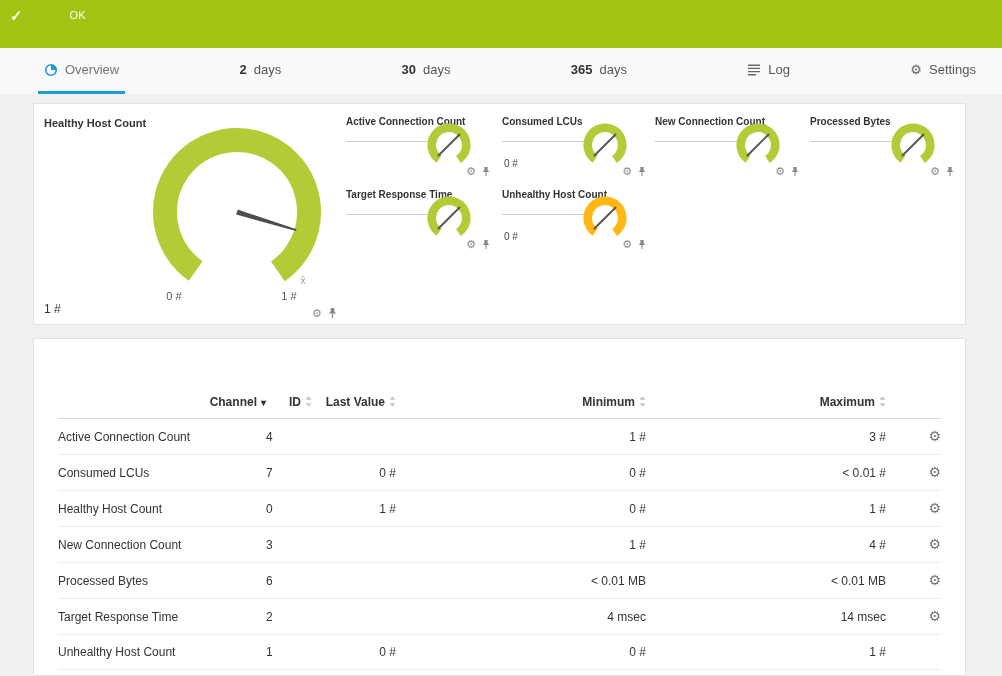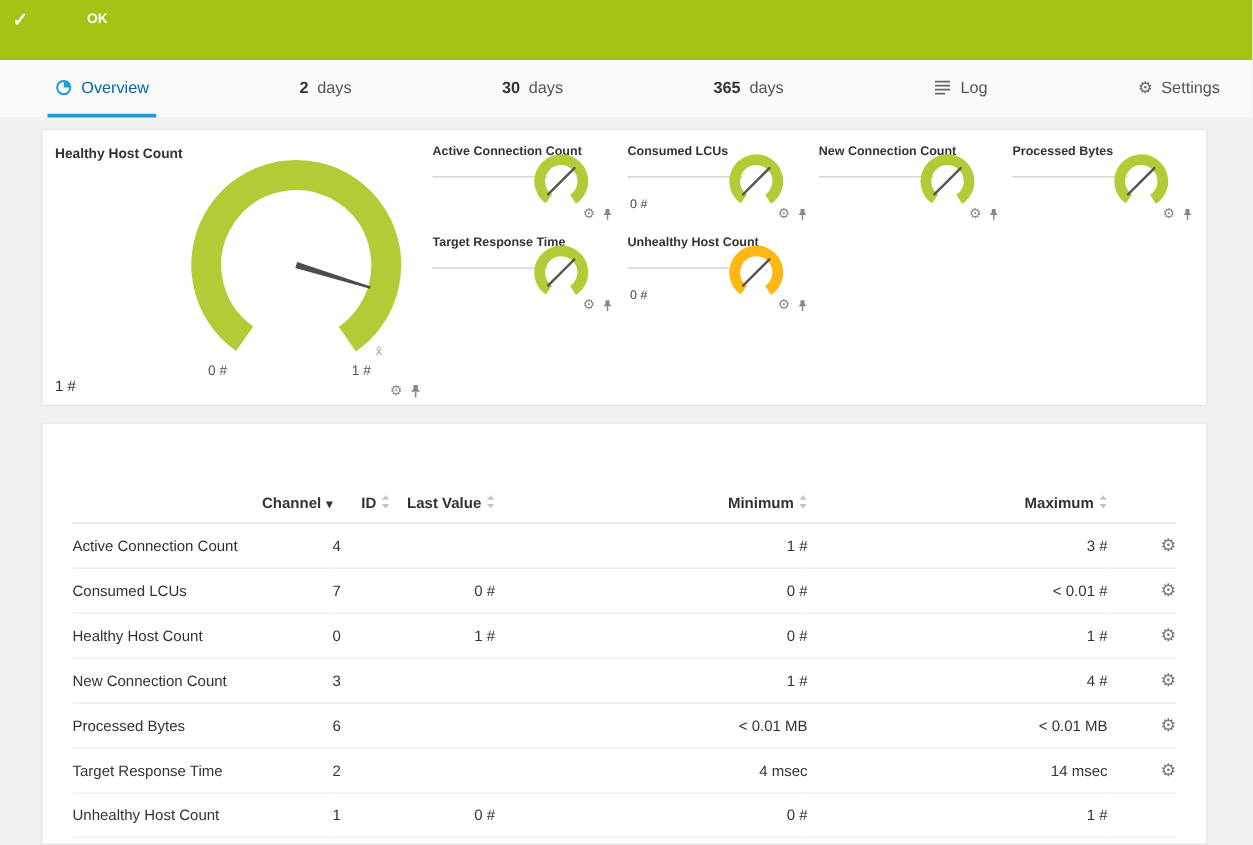--- a/index.html
+++ b/index.html
@@ -9,25 +9,25 @@
   }
   
   .topbar{height:48px;display:flex;align-items:flex-start;padding-left:10px;box-sizing:border-box;color:#fff;}
   .check{font-size:15px;font-weight:bold;margin-top:7px;}
   .titleblock{margin-left:9px;margin-top:6px;}
   .title-row{display:flex;align-items:baseline;line-height:17px;}
   .kind{font-style:italic;font-size:13px;}
   .name{font-weight:bold;font-size:15px;margin-left:6px;}
   .flag{font-size:9px;margin-left:3px;align-self:flex-start;opacity:.9;cursor:pointer;}
   .stars{font-size:11px;margin-left:9px;color:#3c3c1e;letter-spacing:1px;cursor:pointer;}
-  .status{font-size:11px;font-weight:bold;margin-top:3px;margin-left:18px;padding-left:20px;}
+  .status{font-size:11px;font-weight:normal;margin-top:3px;margin-left:18px;padding-left:20px;}
   
   .tabstrip{height:46px;background:#fafafa;display:flex;justify-content:space-between;align-items:stretch;padding:0 20px 0 38px;}
   .tab{display:flex;align-items:center;gap:7px;font-size:13px;color:#555;border-bottom:3px solid transparent;padding:0 6px;cursor:pointer;white-space:nowrap;}
-  .tab.active{color:#0369a1;border-bottom-color:#1b9cd9;}
+  .tab.active{color:#737373;border-bottom-color:#1b9cd9;}
   .tab .num{font-weight:bold;color:#333;}
   .ticon{flex:none;}
   
   .card{position:absolute;left:33px;width:933px;background:#fff;border:1px solid #e2e2e2;box-sizing:border-box;}
   #card-gauges{top:103px;height:222px;}
   #card-table{top:338px;height:338px;overflow:hidden;padding:48px 24px 0;}
   
   .main-gauge-title{position:absolute;left:10px;top:13px;font-size:11px;font-weight:bold;color:#333;}
   .main-gauge{position:absolute;left:103px;top:8px;width:200px;height:200px;}
   .main-value{position:absolute;left:10px;top:198px;font-size:12px;color:#333;}

